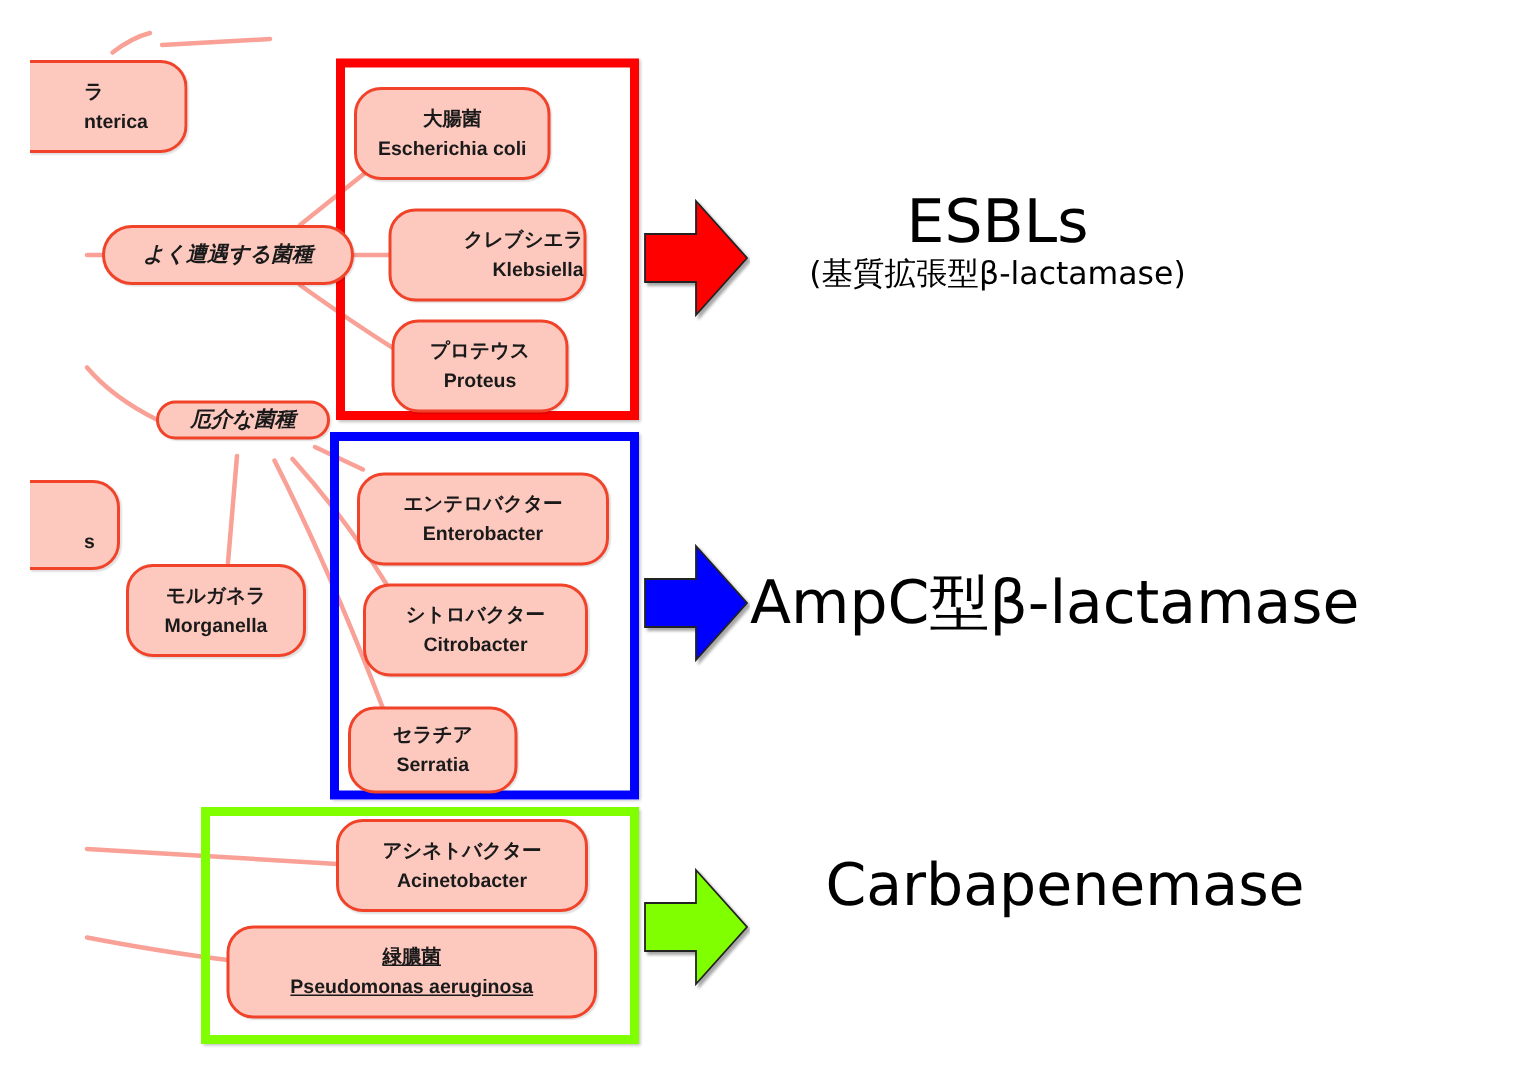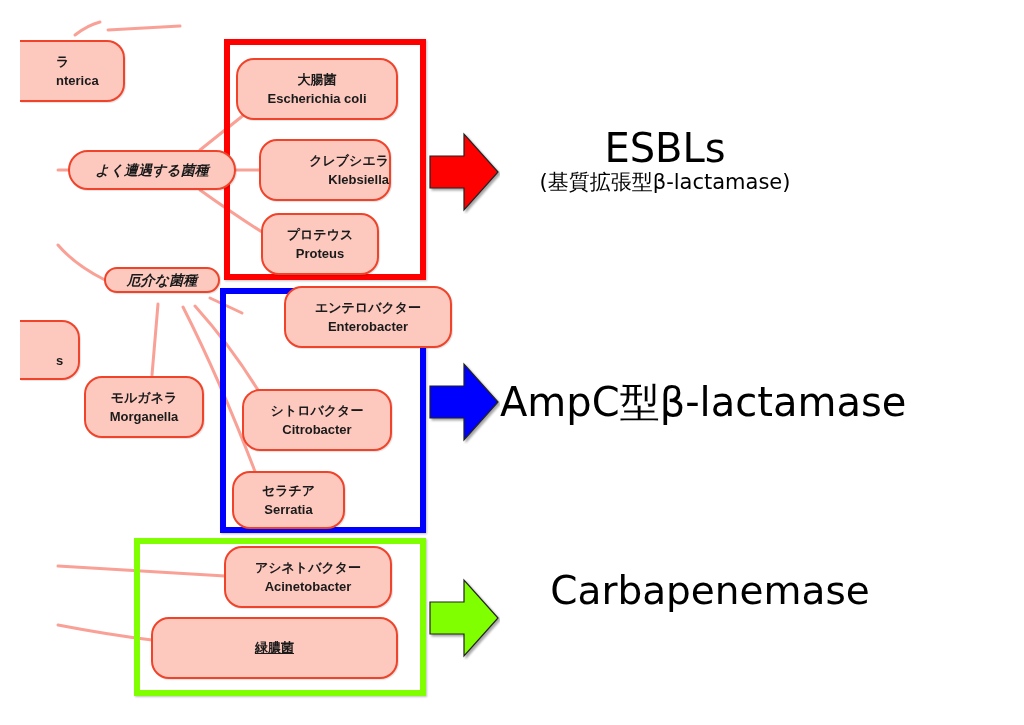--- a/index.html
+++ b/index.html
@@ -59,36 +59,36 @@
 </div>
 
 <div class="node single" style="left:104px; top:267px; width:116px; height:26px; border-radius:19px;">
   <span class="jp">厄介な菌種</span>
 </div>
 
 <div class="node" style="left:20px; top:320px; width:60px; height:60px; border-left:none; border-radius:0 18px 18px 0; align-items:flex-start;">
   <span class="en" style="padding-left:36px; margin-top:22px;">s</span>
 </div>
 
-<div class="node" style="left:236px; top:58px; width:162px; height:62px;">
+<div class="node" style="left:236px; top:58px; width:131px; height:62px;">
   <span class="jp">大腸菌</span>
   <span class="en">Escherichia coli</span>
 </div>
 
 <div class="node" style="left:259px; top:139px; width:132px; height:62px;align-items:flex-end;">
   <span class="jp">クレブシエラ</span>
   <span class="en">Klebsiella</span>
 </div>
 
 <div class="node" style="left:261px; top:213px; width:118px; height:62px;">
   <span class="jp">プロテウス</span>
   <span class="en">Proteus</span>
 </div>
 
-<div class="node" style="left:238px; top:286px; width:168px; height:62px;margin-left:46px;">
+<div class="node" style="left:238px; top:315px; width:168px; height:62px;">
   <span class="jp">エンテロバクター</span>
   <span class="en">Enterobacter</span>
 </div>
 
 <div class="node" style="left:242px; top:389px; width:150px; height:62px;">
   <span class="jp">シトロバクター</span>
   <span class="en">Citrobacter</span>
 </div>
 
 <div class="node" style="left:232px; top:471px; width:113px; height:58px;">
@@ -101,20 +101,21 @@
   <span class="en">Morganella</span>
 </div>
 
 <div class="node" style="left:224px; top:546px; width:168px; height:62px;">
   <span class="jp">アシネトバクター</span>
   <span class="en">Acinetobacter</span>
 </div>
 
 <div class="node" style="left:151px; top:617px; width:247px; height:62px;text-decoration:underline;">
   <span class="jp">緑膿菌</span>
+  <span class="en">Pseudomonas aeruginosa</span>
 </div>
 
 <svg class="arrow" style="left:428px; top:132px; width:72px; height:82px;" viewBox="0 0 72 82">
   <polygon points="2,24 36,24 36,2 70,40 36,78 36,56 2,56" fill="#ff0000" stroke="#222" stroke-width="1.2" style="filter:drop-shadow(2px 2px 1px rgba(0,0,0,0.35));"></polygon>
 </svg>
 <svg class="arrow" style="left:428px; top:362px; width:72px; height:82px;" viewBox="0 0 72 82">
   <polygon points="2,24 36,24 36,2 70,40 36,78 36,56 2,56" fill="#0000ff" stroke="#222" stroke-width="1.2" style="filter:drop-shadow(2px 2px 1px rgba(0,0,0,0.35));"></polygon>
 </svg>
 <svg class="arrow" style="left:428px; top:578px; width:72px; height:82px;" viewBox="0 0 72 82">
   <polygon points="2,24 36,24 36,2 70,40 36,78 36,56 2,56" fill="#80ff00" stroke="#222" stroke-width="1.2" style="filter:drop-shadow(2px 2px 1px rgba(0,0,0,0.35));"></polygon>

